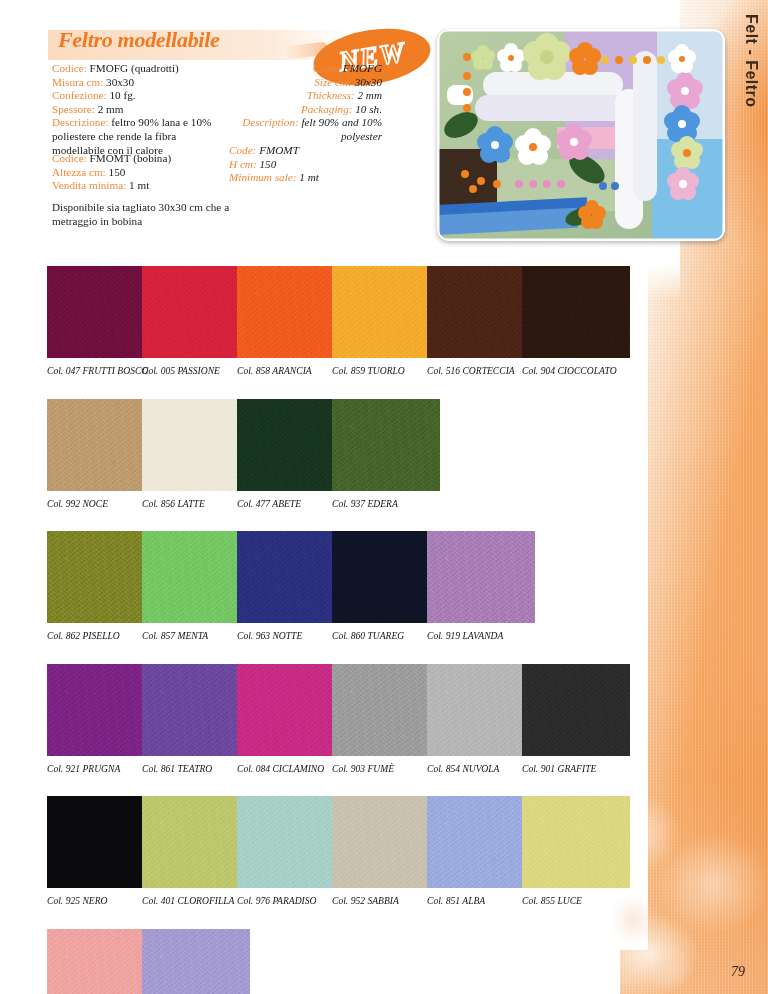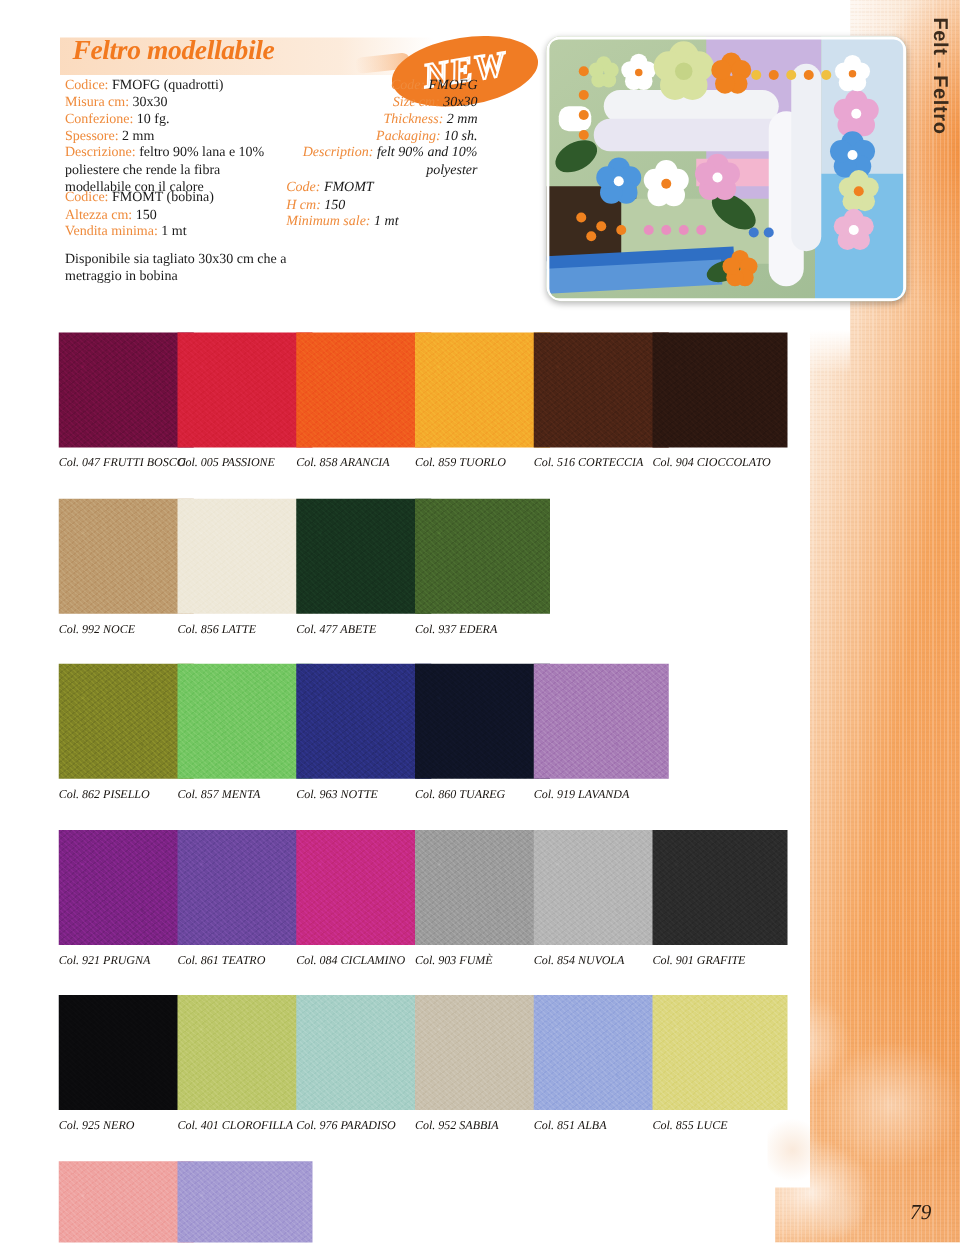--- a/index.html
+++ b/index.html
@@ -125,21 +125,21 @@
     mix-blend-mode:overlay;
   }
   .lbl{
     font-size:9.6px;font-style:italic;color:#17130f;
     margin-top:7px;white-space:nowrap;
     font-family:"Liberation Serif", serif;
   }
 
   .page-num{
     position:absolute;right:23px;bottom:14px;
-    font-size:17px;font-style:italic;color:#2b2016;
+    font-size:14px;font-style:italic;color:#2b2016;
     font-family:"Liberation Serif", serif;
   }
 </style>
 </head>
 <body>
 
 <div class="page-bg">
   <div class="edge-right"></div>
   <div class="edge-right-fade"></div>
   <div class="edge-texture"></div>

